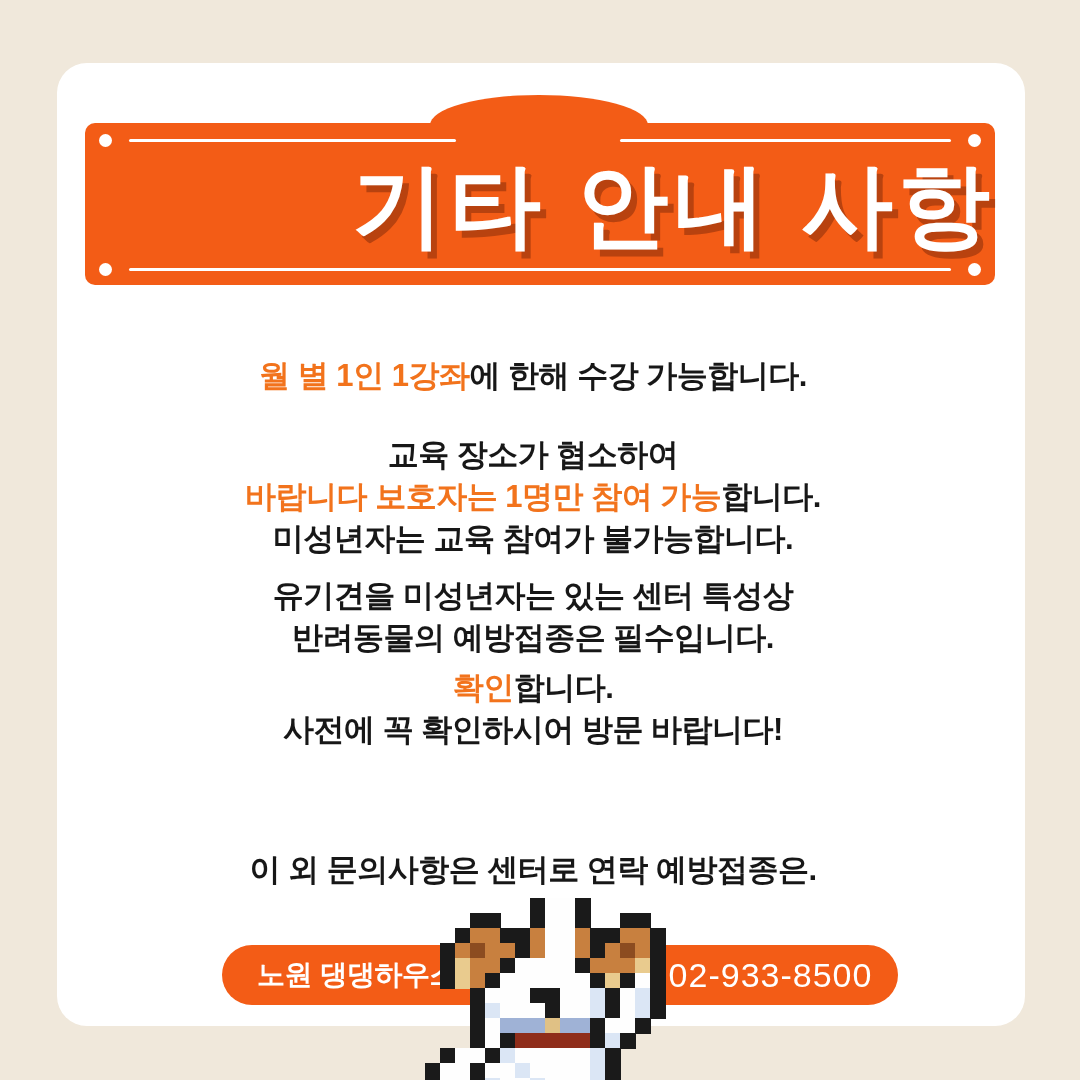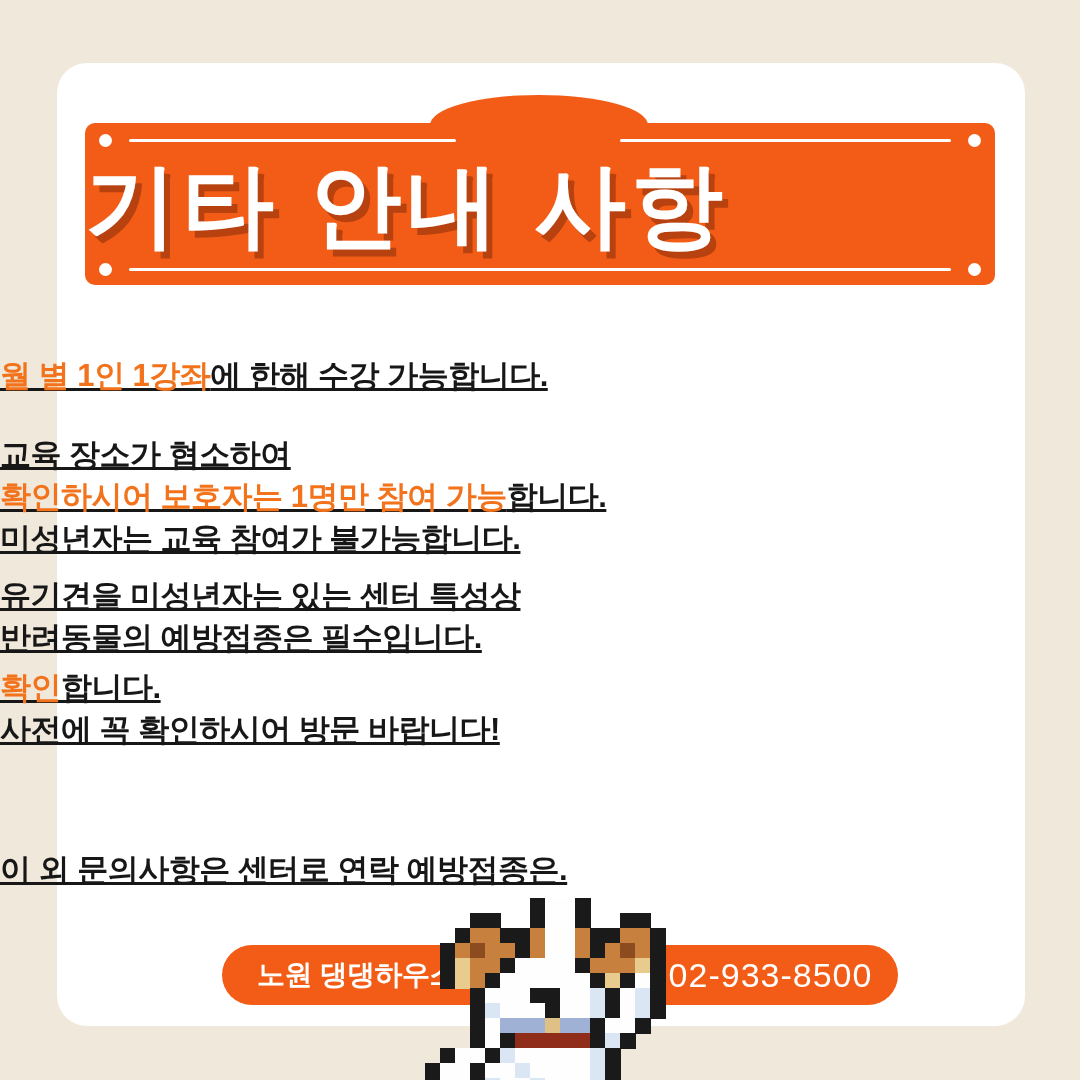--- a/index.html
+++ b/index.html
@@ -30,29 +30,29 @@
   .rv-br{right:14px;bottom:9px;}
   .hline{position:absolute;height:3px;background:#ffffff;border-radius:2px;}
   .ln-tl{left:44px;top:16px;width:327px;}
   .ln-tr{right:44px;top:16px;width:331px;}
   .ln-b{left:44px;bottom:14px;right:44px;}
   .brand{
     position:absolute;left:0;right:0;top:5px;text-align:center;
     color:#ffffff;font-size:18px;font-weight:400;letter-spacing:13px;text-indent:13px;
   }
   .big-title{
-    position:absolute;left:0;right:0;top:32px;text-align:left;
+    position:absolute;left:0;right:0;top:32px;text-align:right;
     color:#ffffff;font-size:92px;line-height:100px;font-weight:900;letter-spacing:5px;
     text-shadow:6px 7px 0 rgba(125,40,8,0.5);
     white-space:nowrap;
   }
   
   .para{
-    position:absolute;left:0;width:1066px;
-    color:#171717;font-size:31px;line-height:42px;font-weight:700;letter-spacing:-0.5px;text-decoration:underline;
+    position:absolute;left:0;width:1066px;text-align:center;
+    color:#171717;font-size:31px;line-height:42px;font-weight:700;letter-spacing:-0.5px;
   }
   .para .hl{color:#f2731c;}
   .p0{top:355px;}
   .p1{top:434px;}
   .p2{top:575px;}
   .p3{top:667px;}
   .p4{top:849px;}
   
   .pill{
     position:absolute;left:222px;top:945px;width:676px;height:60px;
@@ -93,21 +93,21 @@
     <span class="hline ln-b"></span>
     <div class="big-title">기타 안내 사항</div>
   </div>
 
   <div id="body-text">
       <div class="para p0">
         <div><span class="hl">월 별 1인 1강좌</span><span>에 한해 수강 가능합니다.</span></div>
       </div>
       <div class="para p1">
         <div><span>교육 장소가 협소하여</span></div>
-        <div><span class="hl">확인하시어 보호자는 1명만 참여 가능</span><span>합니다.</span></div>
+        <div><span class="hl">바랍니다 보호자는 1명만 참여 가능</span><span>합니다.</span></div>
         <div><span>미성년자는 교육 참여가 불가능합니다.</span></div>
       </div>
       <div class="para p2">
         <div><span>유기견을 미성년자는 있는 센터 특성상</span></div>
         <div><span>반려동물의 예방접종은 필수입니다.</span></div>
       </div>
       <div class="para p3">
         <div><span class="hl">확인</span><span>합니다.</span></div>
         <div><span>사전에 꼭 확인하시어 방문 바랍니다!</span></div>
       </div>

